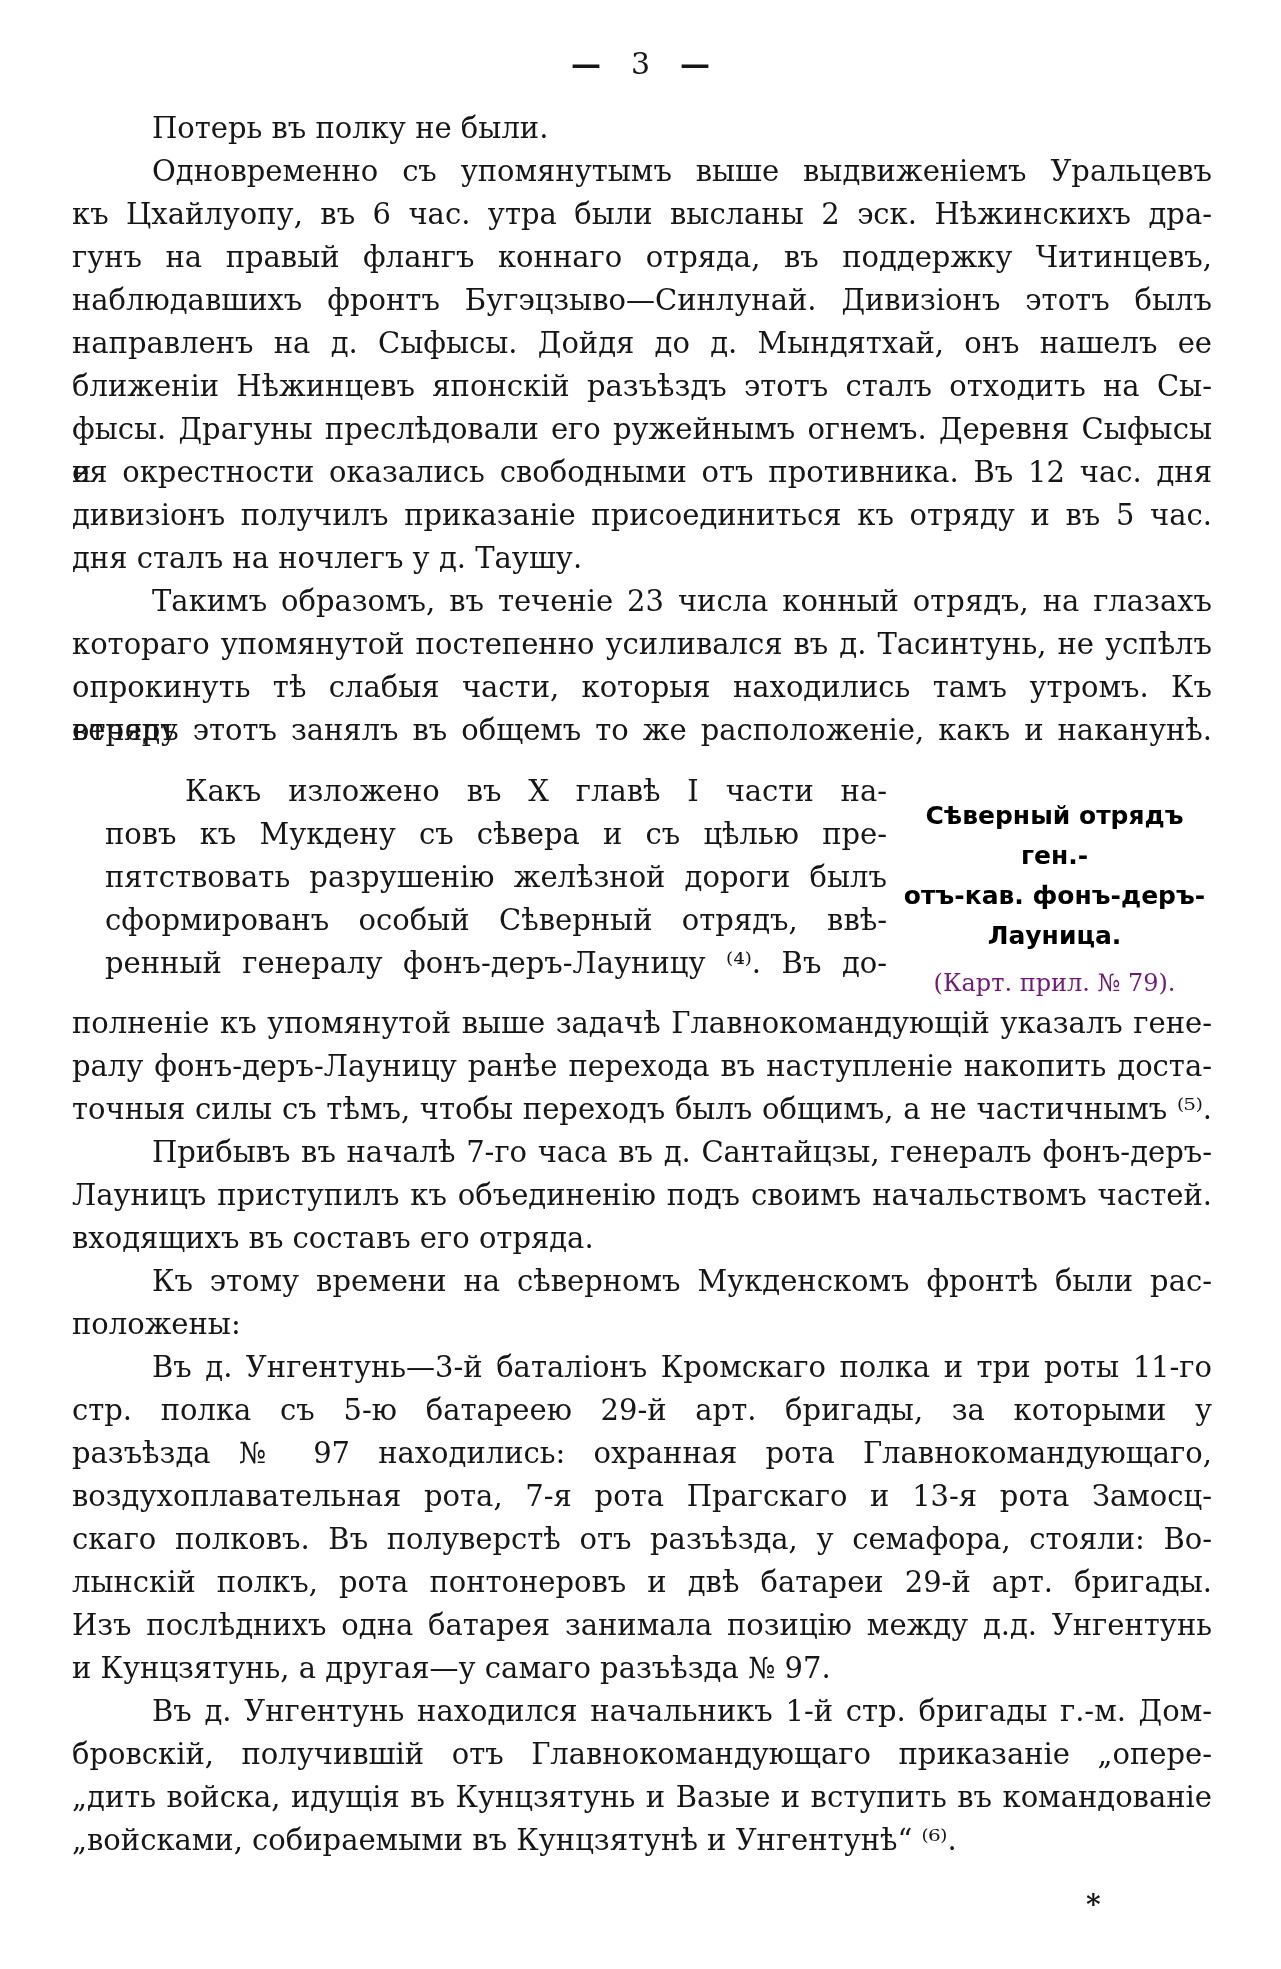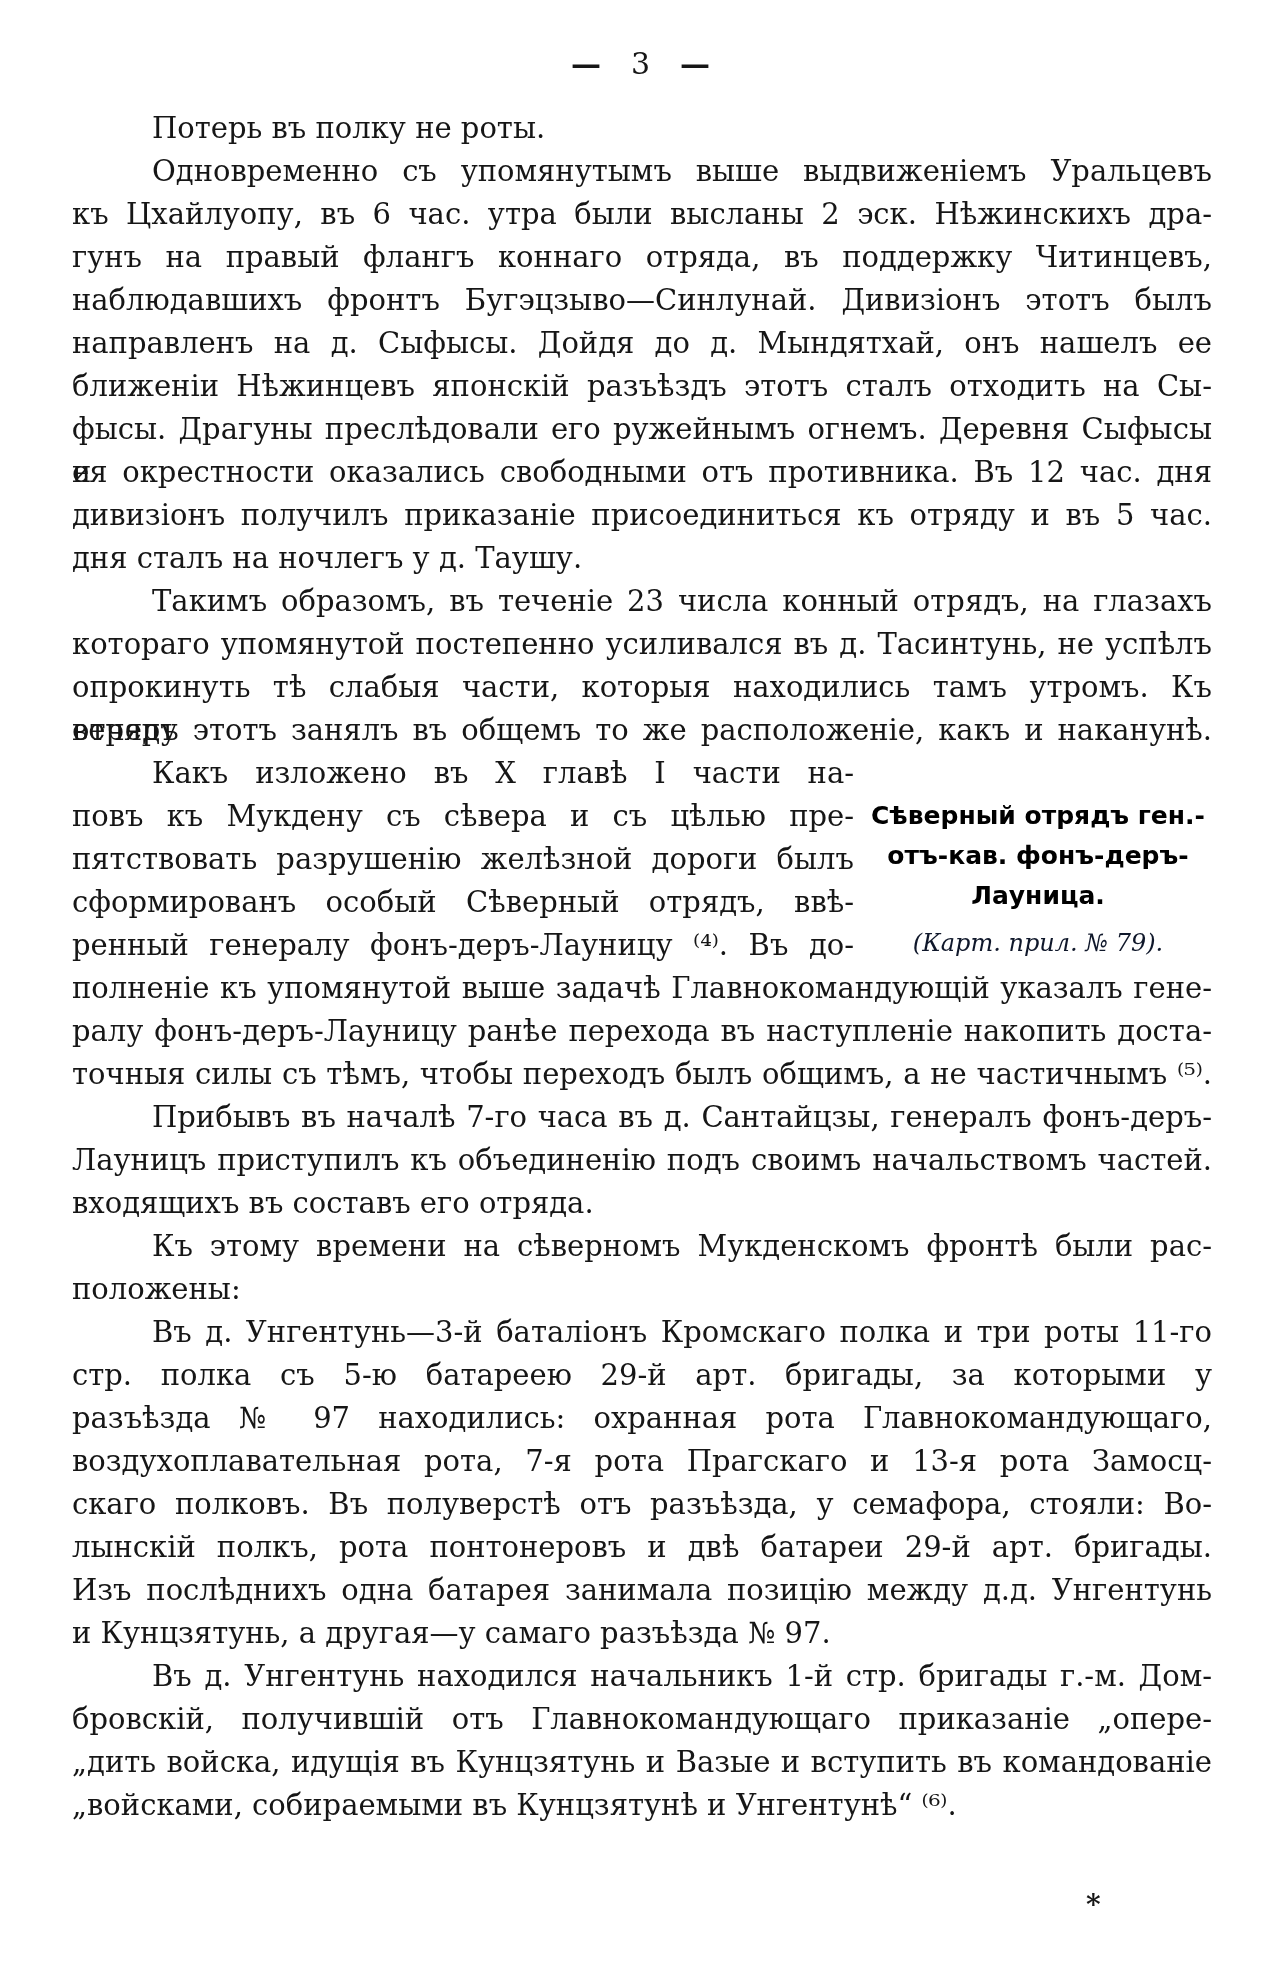--- a/index.html
+++ b/index.html
@@ -46,21 +46,22 @@
   .line.just {
     white-space: normal;
     text-align: justify;
     text-align-last: justify;
   }
   .line.indent {
     text-indent: 80px;
   }
   .row-b {
     display: flex;
-    align-items: flex-start;
+    align-items: center;
+    margin-left: 33px;
   }
   .col-narrow {
     width: 782px;
     flex: 0 0 782px;
   }
   .col-side {
     flex: 1;
     box-sizing: border-box;
     padding-left: 10px;
   }
@@ -70,25 +71,24 @@
   }
   .side-bold-line {
     font-family: "DejaVu Sans", sans-serif;
     font-weight: bold;
     font-size: 25px;
     line-height: 40px;
     color: #000000;
   }
   .side-italic {
     font-family: "DejaVu Serif", serif;
-    font-style: italic;
     font-size: 24px;
     line-height: 38px;
     margin-top: 8px;
-    color: #0f172a;
+    color: #701a75;
   }
   .signature-mark {
     position: absolute;
     left: 1086px;
     top: 1888px;
     font-size: 28px;
     font-weight: bold;
     color: #161616;
   }
 </style>
@@ -97,21 +97,21 @@
 
 <div class="page">
 
   <div class="page-header">
     <span class="dash">—</span><span>3</span><span class="dash">—</span>
   </div>
 
   <div class="content">
 
     <div>
-        <div class="line indent">Потерь въ полку не роты.</div>
+        <div class="line indent">Потерь въ полку не были.</div>
         <div class="line indent just">Одновременно съ упомянутымъ выше выдвиженіемъ Уральцевъ</div>
         <div class="line just">къ Цхайлуопу, въ 6 час. утра были высланы 2 эск. Нѣжинскихъ дра-</div>
         <div class="line just">гунъ на правый флангъ коннаго отряда, въ поддержку Читинцевъ,</div>
         <div class="line just">наблюдавшихъ фронтъ Бугэцзыво—Синлунай. Дивизіонъ этотъ былъ</div>
         <div class="line just">направленъ на д. Сыфысы. Дойдя до д. Мындятхай, онъ нашелъ ее</div>
         <div class="line just">ближеніи Нѣжинцевъ японскій разъѣздъ этотъ сталъ отходить на Сы-</div>
         <div class="line just">фысы. Драгуны преслѣдовали его ружейнымъ огнемъ. Деревня Сыфысы и</div>
         <div class="line just">ея окрестности оказались свободными отъ противника. Въ 12 час. дня</div>
         <div class="line just">дивизіонъ получилъ приказаніе присоединиться къ отряду и въ 5 час.</div>
         <div class="line">дня сталъ на ночлегъ у д. Таушу.</div>

